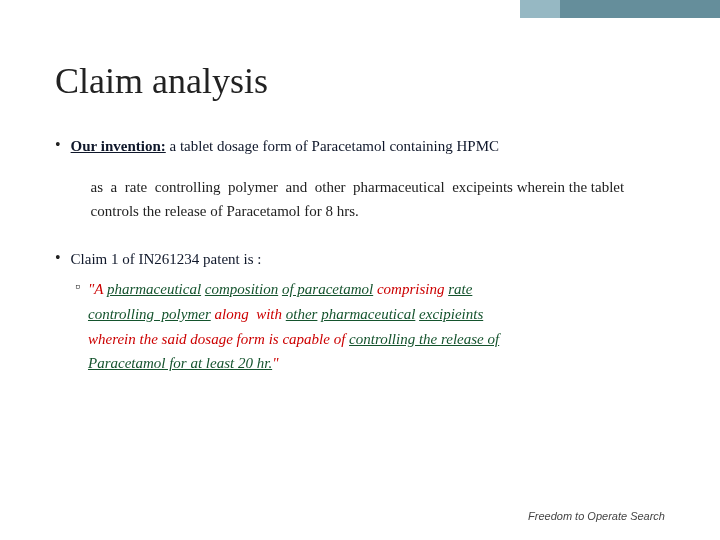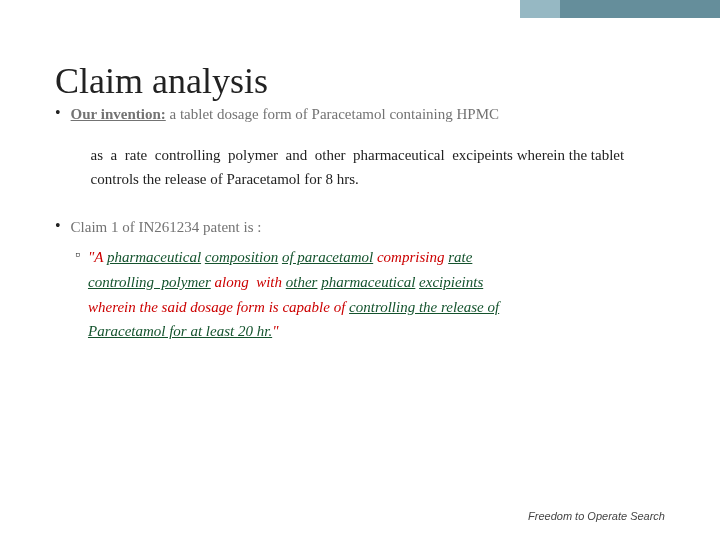--- a/index.html
+++ b/index.html
@@ -38,20 +38,21 @@
     }
 
     .content {
       padding: 60px 55px 30px 55px;
     }
 
     .title {
       font-size: 36px;
       font-weight: normal;
       color: #222222;
+      margin-bottom: 32px;
       font-family: 'Times New Roman', Times, serif;
     }
 
     .bullet-section {
       margin-bottom: 24px;
     }
 
     .bullet-item {
       display: flex;
       align-items: flex-start;
@@ -62,21 +63,21 @@
       color: #222222;
       font-size: 16px;
       margin-right: 10px;
       margin-top: 2px;
       flex-shrink: 0;
     }
 
     .bullet-text {
       font-size: 15px;
       line-height: 1.6;
-      color: #737373;
+      color: #0f172a;
     }
 
     .bullet-text .underline-bold {
       text-decoration: underline;
       font-weight: bold;
     }
 
     .sub-bullet {
       display: flex;
       align-items: flex-start;

